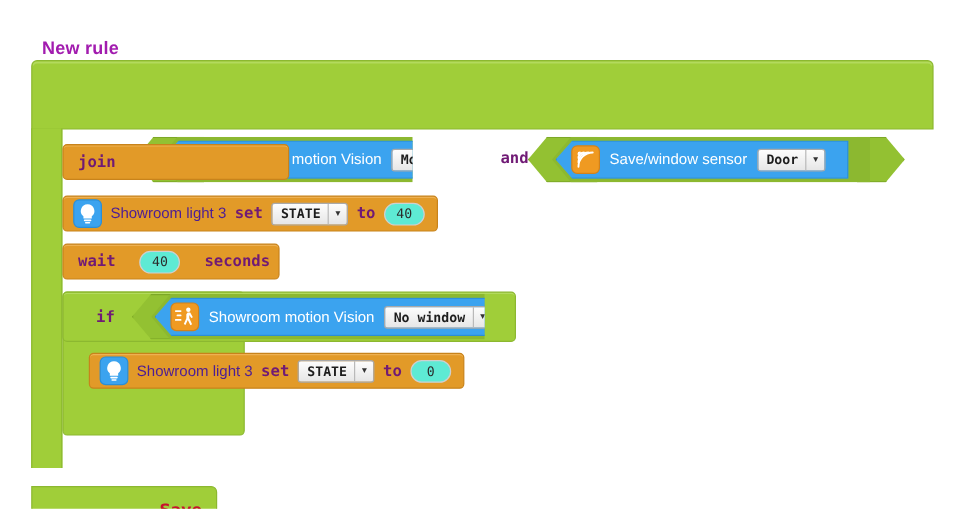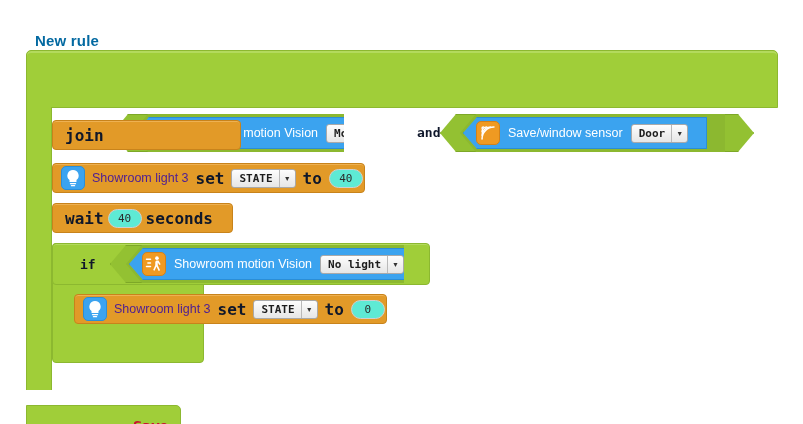--- a/index.html
+++ b/index.html
@@ -10,21 +10,21 @@
     overflow:hidden;
     position:relative;
   }
 
   
   #page-title{
     position:absolute;
     left:35px; top:32px;
     font-size:15px;
     font-weight:bold;
-    color:#0369a1;
+    color:#a21caf;
     letter-spacing:.2px;
   }
 
   
   .mono{
     font-family:"DejaVu Sans Mono","Liberation Mono",monospace;
     font-weight:bold;
   }
 
   
@@ -96,21 +96,21 @@
 
   .cond-text{
     color:#ffffff;
     font-size:12.5px;
     white-space:nowrap;
   }
 
   
   .and-label{
     position:absolute;
-    color:#0f172a;
+    color:#701a75;
     font-size:13px;
   }
 
   
   .stmt{
     position:absolute;
     background:#e29a28;
     border:1px solid #c8831b;
     border-radius:4px;
     box-sizing:border-box;
@@ -120,22 +120,22 @@
     padding:0 12px;
     height:30px;
     box-shadow:inset 0 1px 0 #eeb152;
   }
   .stmt-text{
     color:#4c1d95;
     font-size:12.5px;
     white-space:nowrap;
   }
   .stmt-kw{
-    color:#0f172a;
-    font-size:16px;
+    color:#701a75;
+    font-size:13px;
   }
 
   
   .ifblock{
     position:absolute;
     background:#a0ce39;
     border:1px solid #8cb830;
     border-radius:4px;
     box-sizing:border-box;
     box-shadow:inset 0 1px 0 #b3da5d;
@@ -277,21 +277,21 @@
     <span class="stmt-text">Showroom light 3</span>
     <span class="stmt-kw mono">set</span>
     <span class="dd">
       <span class="dd-val">STATE</span>
       <span class="dd-arrow">▼</span>
     </span>
     <span class="stmt-kw mono">to</span>
     <span class="numfield">40</span>
   </div>
 
-  <div class="stmt" style="left:26px;top:153px;width:181px;gap:4px;">
+  <div class="stmt" style="left:26px;top:153px;width:181px;gap:20px;">
     <span class="stmt-kw mono">wait</span>
     <span class="numfield">40</span>
     <span class="stmt-kw mono">seconds</span>
   </div>
 
   <div class="ifblock" style="left:26px;top:193px;width:152px;height:120px;border-radius:4px 4px 4px 4px;"></div>
   <div class="ifblock" style="left:26px;top:193px;width:378px;height:42px;"></div>
   <div class="and-label mono" style="left:54px;top:207px;">if</div>
 
   <div class="socket" style="left:84px;top:195px;width:40px;height:38px;clip-path:polygon(16px 0,100% 0,100% 50%,100% 100%,16px 100%,0 50%);"></div>
@@ -304,21 +304,21 @@
             <rect x="3" y="6" width="6" height="1.6" rx=".8"></rect>
             <rect x="4.5" y="10" width="4.5" height="1.6" rx=".8"></rect>
             <rect x="3" y="14" width="6" height="1.6" rx=".8"></rect>
             <circle cx="15.2" cy="5.6" r="2"></circle>
             <path d="M14.6 8.2 L16.9 8.2 L19.3 12.4 L17.9 13.2 L16.1 10.3 L16.1 13.4 L18.6 18.8 L17.1 19.6 L14.7 14.8 L12.6 19.4 L11.1 18.6 L13.4 13.3 L13.4 9.6 Z"></path>
           </g>
         </svg>
       </span>
       <span class="cond-text">Showroom motion Vision</span>
       <span class="dd">
-        <span class="dd-val">No light</span>
+        <span class="dd-val">No window</span>
         <span class="dd-arrow">▼</span>
       </span>
     </div>
   </div>
 
   <div class="stmt" style="left:48px;top:244px;width:313px;padding-left:8px;">
     <span class="icon icon-blue">
       <svg width="22" height="22" viewBox="0 0 24 24" style="position:absolute;left:0;top:0;">
         <g fill="#ffffff">
           <path d="M12 3.4 A6.1 6.1 0 0 0 8.2 14.3 L8.2 16.4 L15.8 16.4 L15.8 14.3 A6.1 6.1 0 0 0 12 3.4 Z"></path>

